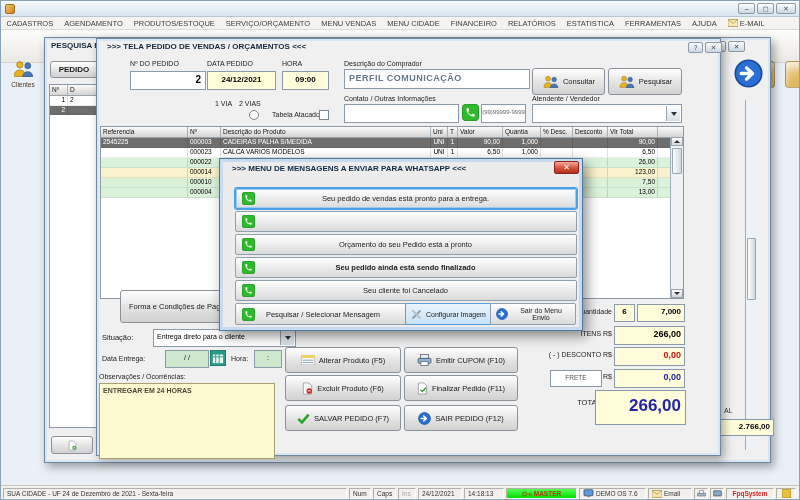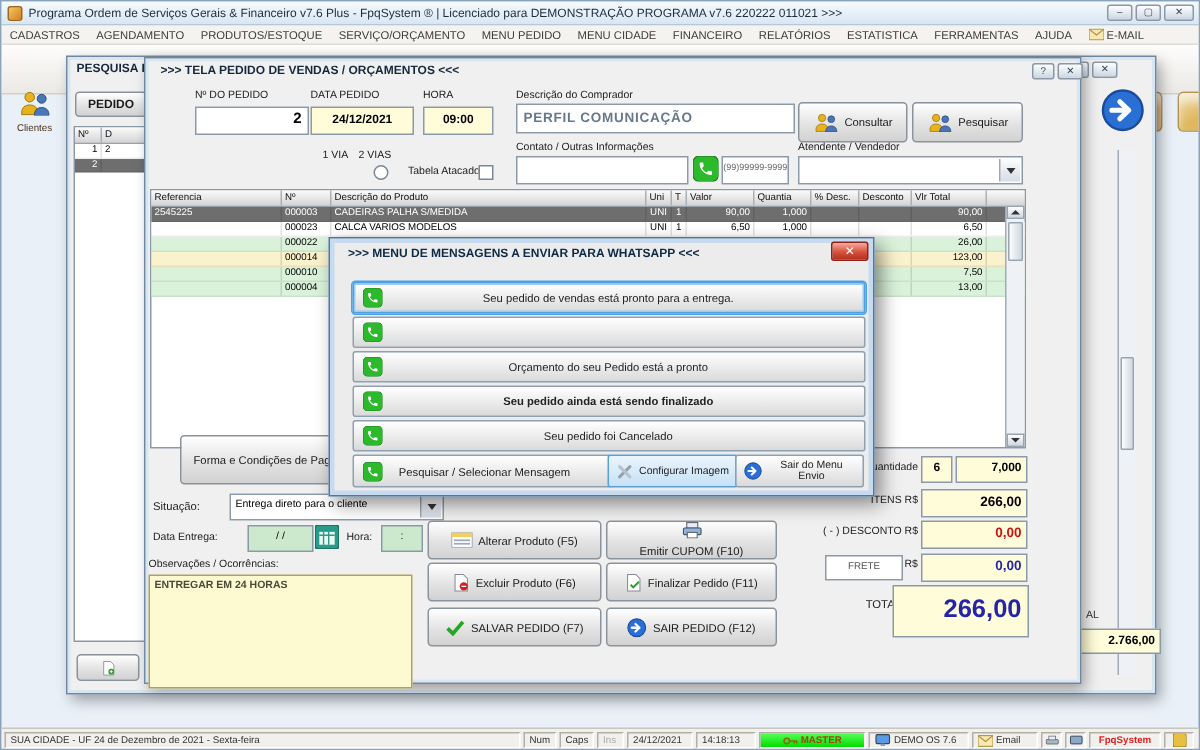--- a/index.html
+++ b/index.html
@@ -95,39 +95,38 @@
       <circle cx="9" cy="9" r="8.2" fill="#2a6fd4" stroke="#1a4a9a"></circle>
       <path d="M4.5 9h6.5M7.8 5.5L11.5 9l-3.7 3.5" stroke="#fff" stroke-width="2.1" fill="none" stroke-linecap="round" stroke-linejoin="round"></path>
     </g>
   </defs>
 </svg>
 
 <div class="app">
 
   <div class="abs titlebar">
     <div class="abs appicon"></div>
-    <div class="abs apptitle nw">Programa Ordem de Serviços Gerais &amp; Financeiro v7.6 Plus - FpqSystem ® | Licenciado para  DEMONSTRAÇÃO PROGRAMA v7.6 220222 011021 &gt;&gt;&gt;</div>
     <div class="abs wbtn" style="left:737px;top:2px;width:17px;">–</div>
     <div class="abs wbtn" style="left:756px;top:2px;width:17px;">▢</div>
     <div class="abs wbtn" style="left:775px;top:2px;width:20px;">✕</div>
   </div>
 
   <div class="abs menubar">
     <span class="mitem" style="order:99;display:flex;align-items:center;gap:2px;">
       <svg class="waico" width="10" height="8" viewBox="0 0 14 10">
           <rect width="14" height="10" fill="#f8e8b0" stroke="#a89040"></rect>
           <path d="M0 0l7 5.5L14 0" fill="none" stroke="#a89040"></path>
         </svg>
       <span>E-MAIL</span>
     </span>
   <span class="mitem" style="order: 0;">CADASTROS</span>
       <span class="mitem" style="order: 1;">AGENDAMENTO</span>
       <span class="mitem" style="order: 2;">PRODUTOS/ESTOQUE</span>
       <span class="mitem" style="order: 3;">SERVIÇO/ORÇAMENTO</span>
-      <span class="mitem" style="order: 4;">MENU PEDIDO</span>
+      <span class="mitem" style="order: 4;">MENU VENDAS</span>
       <span class="mitem" style="order: 5;">MENU CIDADE</span>
       <span class="mitem" style="order: 6;">FINANCEIRO</span>
       <span class="mitem" style="order: 7;">RELATÓRIOS</span>
       <span class="mitem" style="order: 8;">ESTATISTICA</span>
       <span class="mitem" style="order: 9;">FERRAMENTAS</span>
       <span class="mitem" style="order: 10;">AJUDA</span>
     </div>
 
   <div class="abs toolbar">
     <div class="abs clientes">
@@ -383,21 +382,21 @@
     <div class="btn" style="left:188px;top:308px;width:114px;height:24px;">
       <svg width="14" height="10" viewBox="0 0 18 13">
           <r></r>
           <rect width="18" height="13" fill="#fff" stroke="#889"></rect>
           <rect width="18" height="4" fill="#f0d060"></rect>
           <rect x="2" y="6" width="14" height="1.5" fill="#9ab"></rect>
           <rect x="2" y="9" width="14" height="1.5" fill="#9ab"></rect>
         </svg>
       <span>Alterar Produto  (F5)</span>
     </div>
-    <div class="btn" style="left:307px;top:308px;width:112px;height:24px;flex-direction:column;">
+    <div class="btn" style="left:307px;top:308px;width:112px;height:24px;">
       <svg width="15" height="12" viewBox="0 0 18 15">
           <rect x="4" y="0.5" width="10" height="5" fill="#e8eef4" stroke="#667"></rect>
           <rect x="1" y="5.5" width="16" height="6" rx="1" fill="#8fb4d8" stroke="#456"></rect>
           <rect x="4.5" y="9.5" width="9" height="5" fill="#fff" stroke="#667"></rect>
         </svg>
       <span>Emitir CUPOM  (F10)</span>
     </div>
     <div class="btn" style="left:188px;top:336px;width:114px;height:24px;">
       <svg width="11" height="13" viewBox="0 0 16 18">
           <path d="M2 1h8l4 4v12H2z" fill="#fff" stroke="#889"></path>
@@ -464,21 +463,21 @@
         <div class="msgbtn" style="top: 98px; padding-left: 6px; font-weight: bold;">
           <svg class="waico" width="13" height="13" viewBox="0 0 24 24">
             <use href="#ico-wa"></use>
           </svg>
           <span class="txt">Seu pedido ainda está sendo finalizado</span>
         </div>
         <div class="msgbtn" style="top: 121px; padding-left: 6px;">
           <svg class="waico" width="13" height="13" viewBox="0 0 24 24">
             <use href="#ico-wa"></use>
           </svg>
-          <span class="txt">Seu pedido foi Cancelado</span>
+          <span class="txt">Seu cliente foi Cancelado</span>
         </div>
       </div>
     <div class="msgbtn" style="top:144px;left:15px;width:165px;height:20px;padding-left:6px;gap:4px;">
       <svg class="waico" width="13" height="13" viewBox="0 0 24 24">
           <use href="#ico-wa"></use>
         </svg>
       <span class="txt">Pesquisar / Selecionar Mensagem</span>
     </div>
     <div class="msgbtn" style="top:144px;left:185px;width:80px;height:20px;padding-left:5px;gap:3px;background:linear-gradient(#eaf5fd,#c6e1f6);border-color:#5aa0d8;font-size:7px;">
       <svg class="waico" width="11" height="11" viewBox="0 0 16 16">

